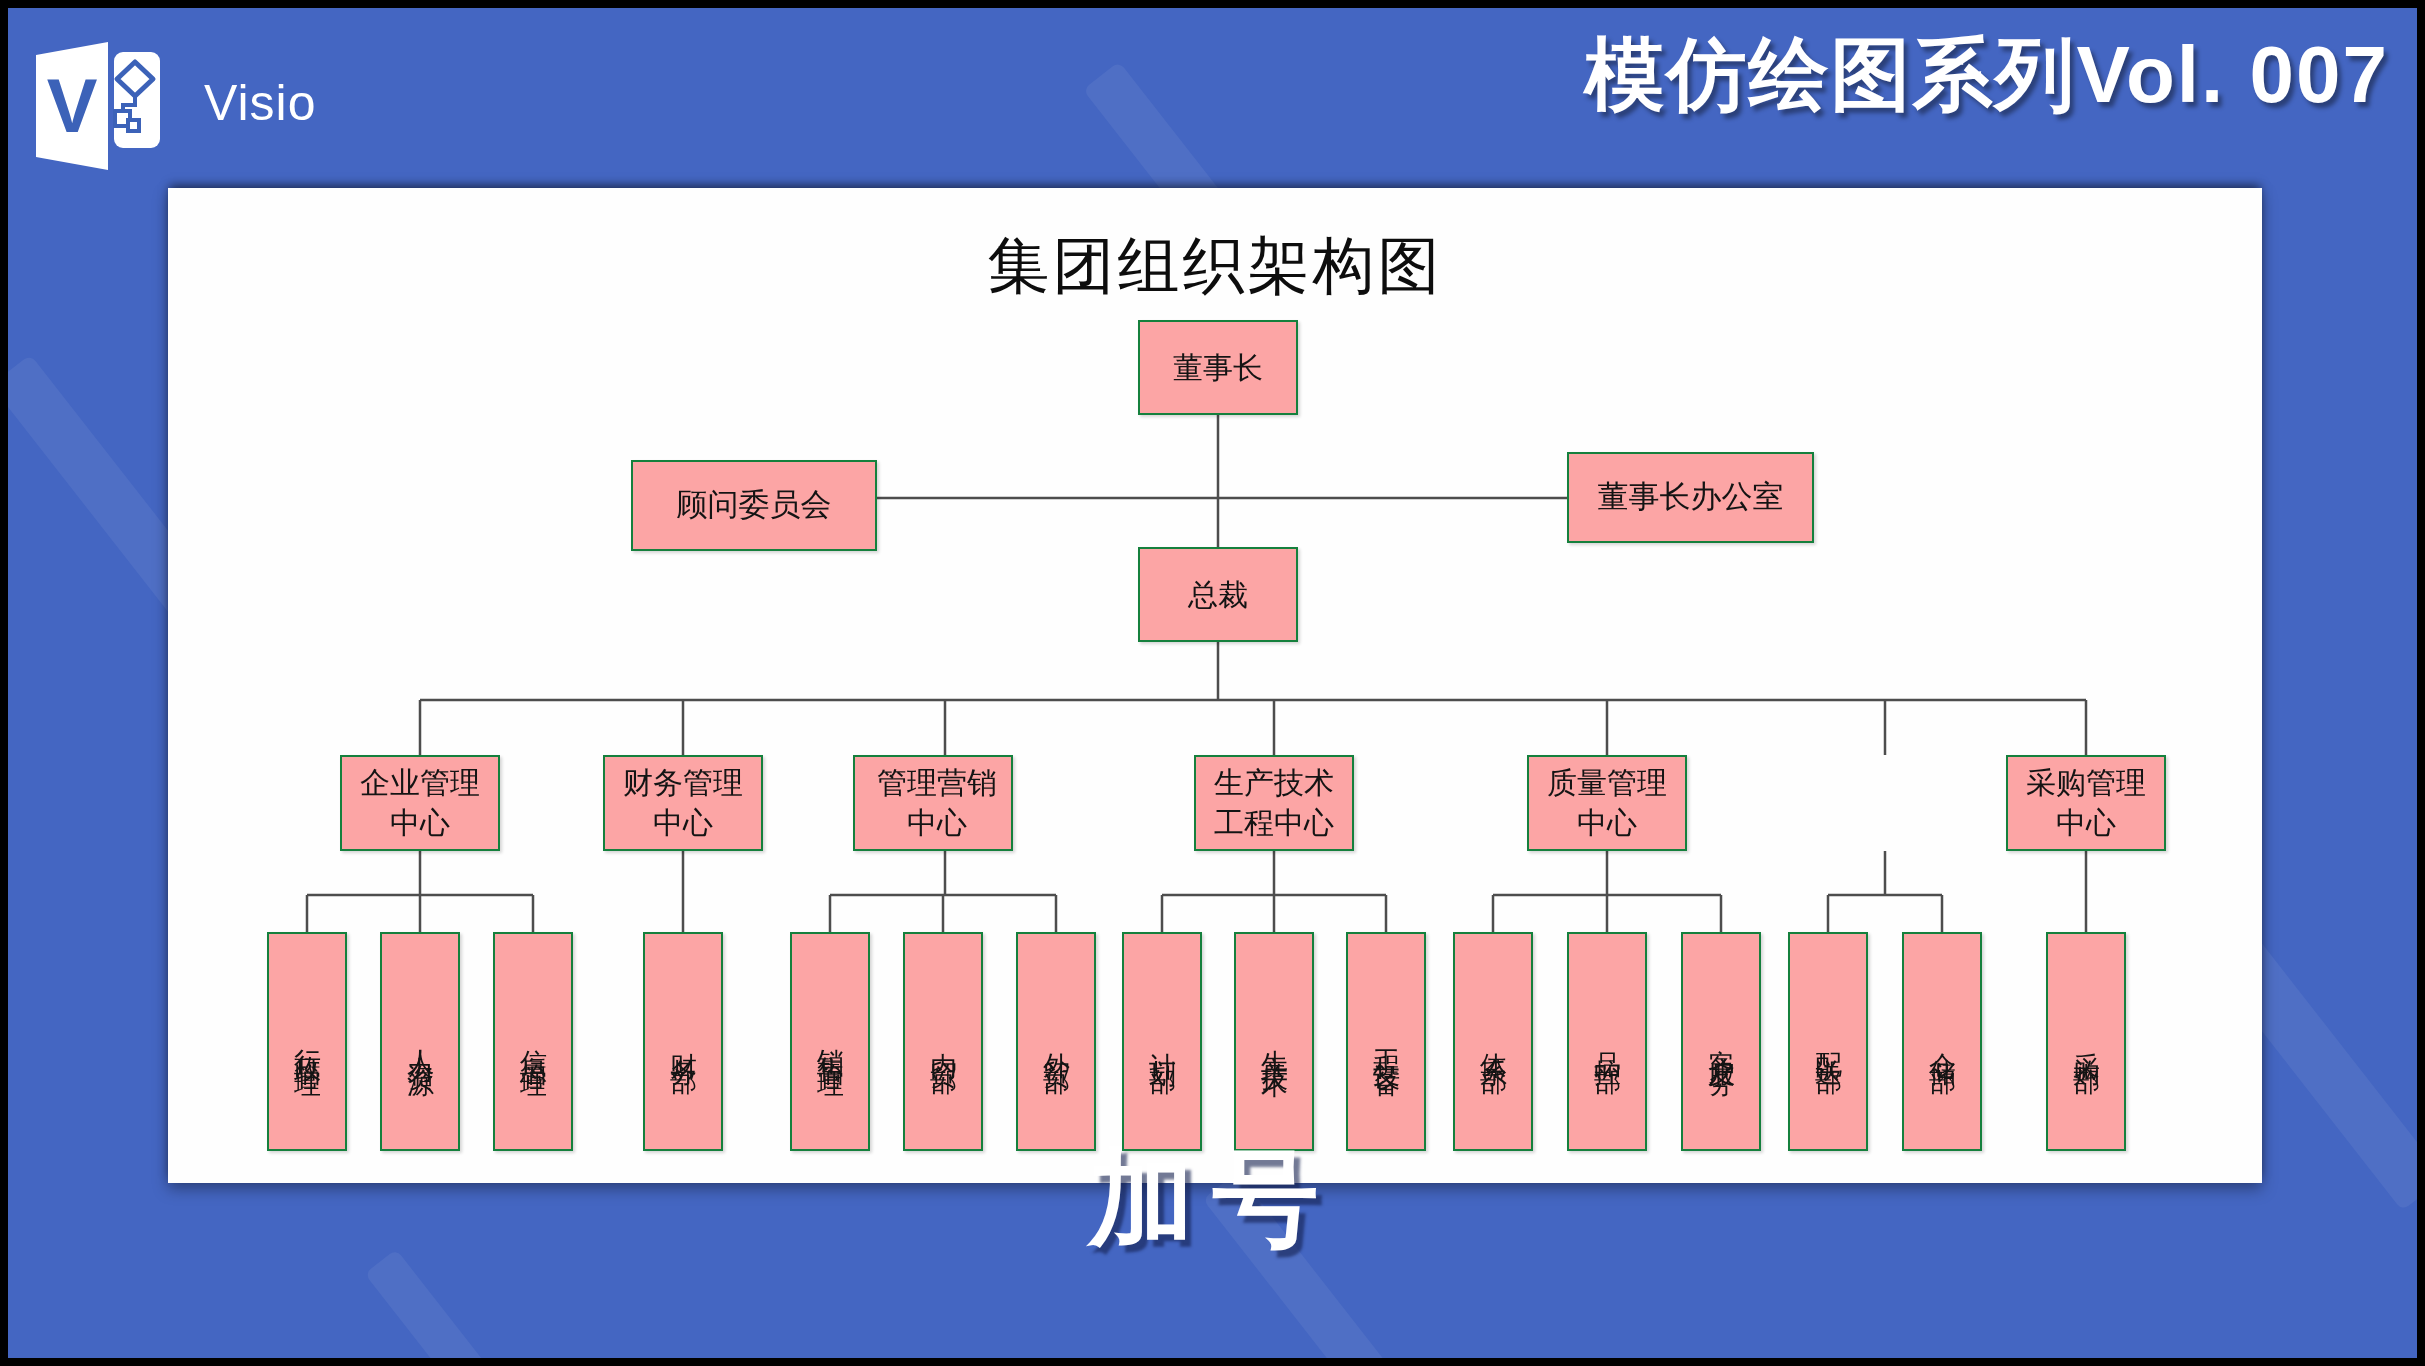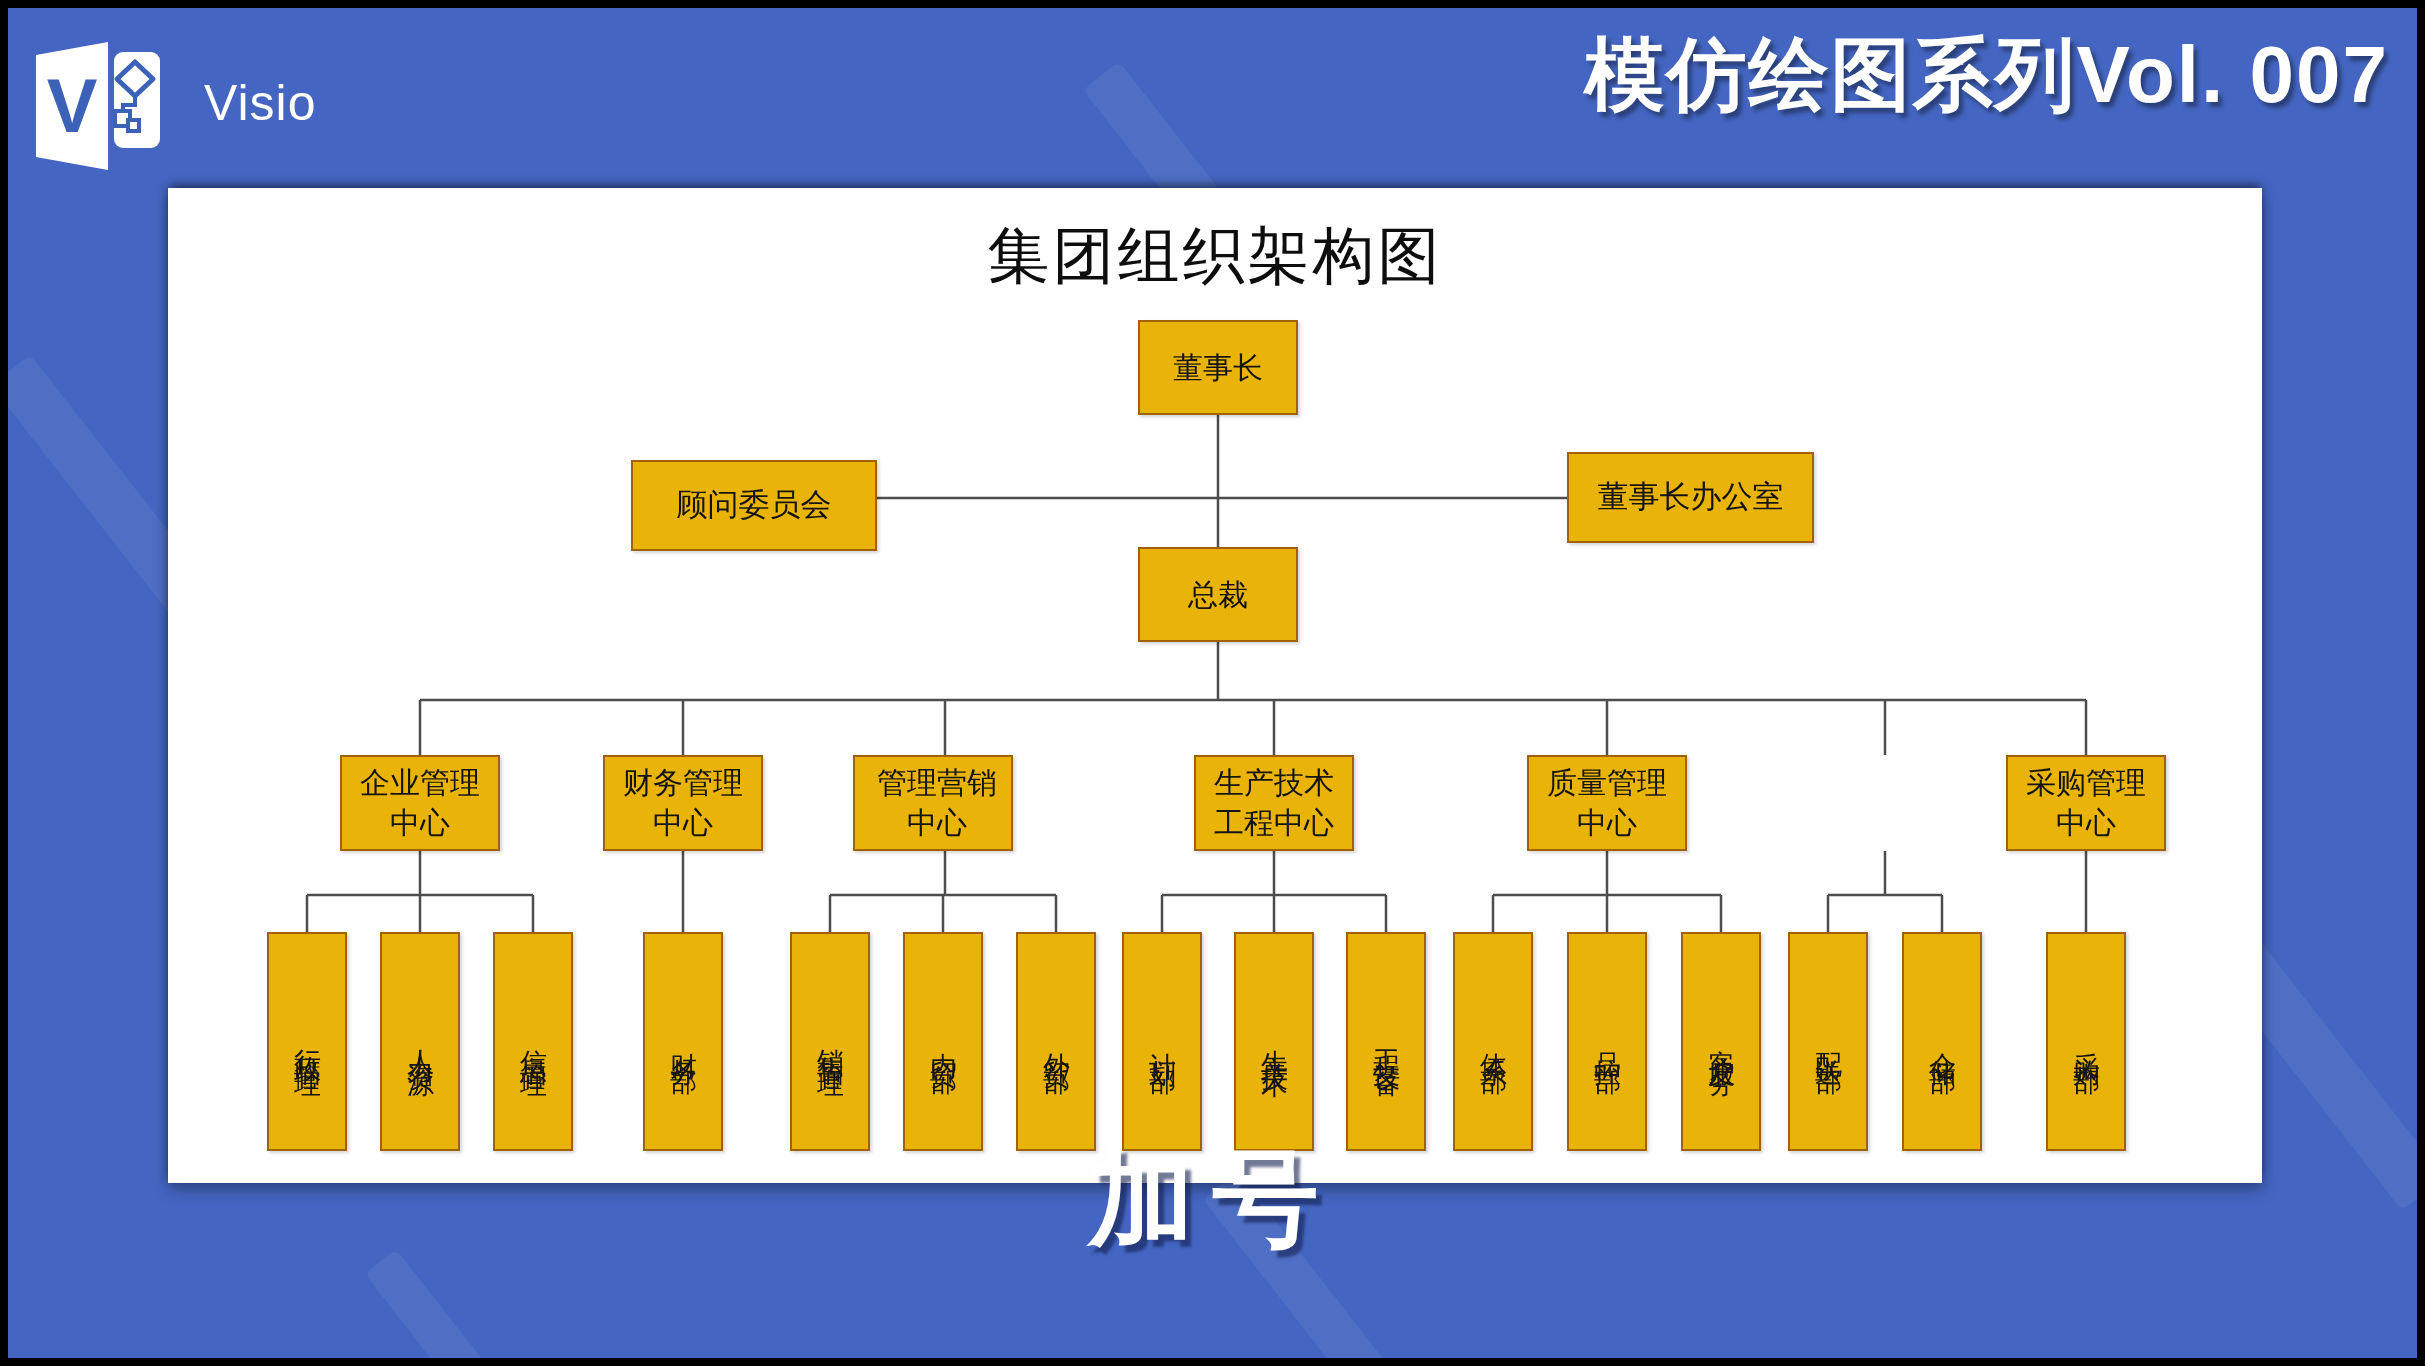--- a/index.html
+++ b/index.html
@@ -26,28 +26,28 @@
     text-shadow:4px 5px 4px rgba(0,0,0,.38);
     white-space:nowrap;
   }
   
   .canvas{
     position:absolute;left:160px;top:180px;width:2094px;height:995px;
     background:#fefefe;
     box-shadow:0 -5px 9px -2px rgba(0,0,0,.5), 0 6px 14px rgba(0,0,0,.35);
   }
   .chart-title{
-    position:absolute;left:0;right:0;top:26px;margin:0;
+    position:absolute;left:0;right:0;top:26px;margin:10px;
     text-align:center;color:#0d0d0d;
     font-size:62px;font-weight:400;letter-spacing:3px;
   }
   .connectors{position:absolute;left:0;top:0;width:2094px;height:995px;}
   .box{
     position:absolute;box-sizing:border-box;
-    background:#eab308;border:2px solid #a16207;
+    background:#fca5a5;border:2px solid #15803d;
     display:flex;align-items:center;justify-content:center;
     text-align:center;color:#141414;
     white-space:pre-line;
     font-size:30px;line-height:1.32;
     box-shadow:2px 2px 3px rgba(0,0,0,.16);
   }
   .lvl2{width:160px;height:95px;}
   .wide{width:246px;height:91px;top:264px;font-size:31px;}
   .center{top:567px;width:160px;height:96px;}
   .leaf{

